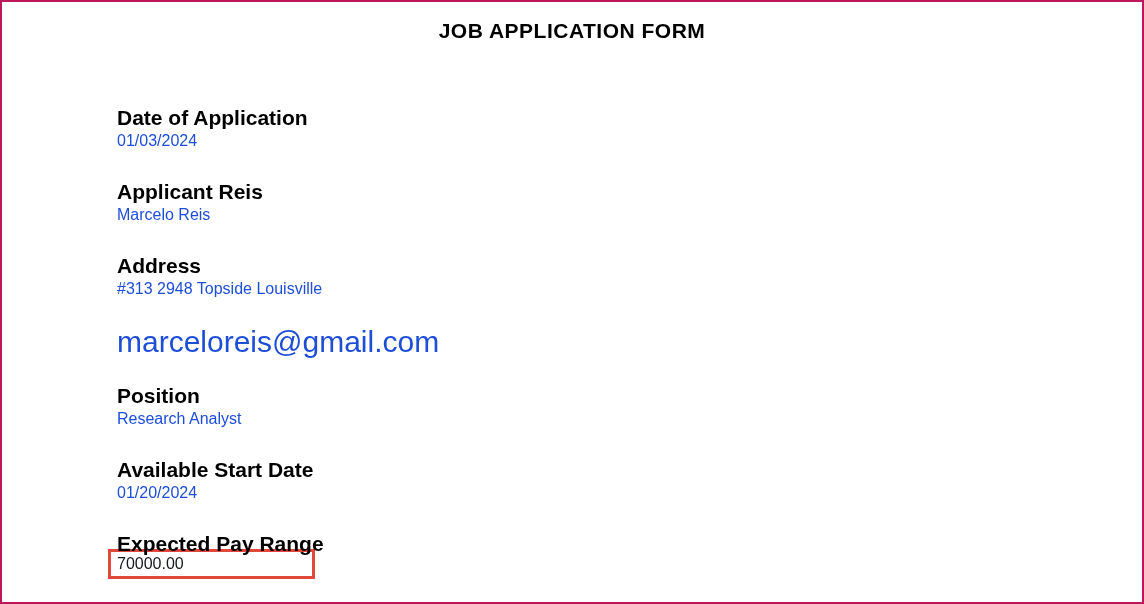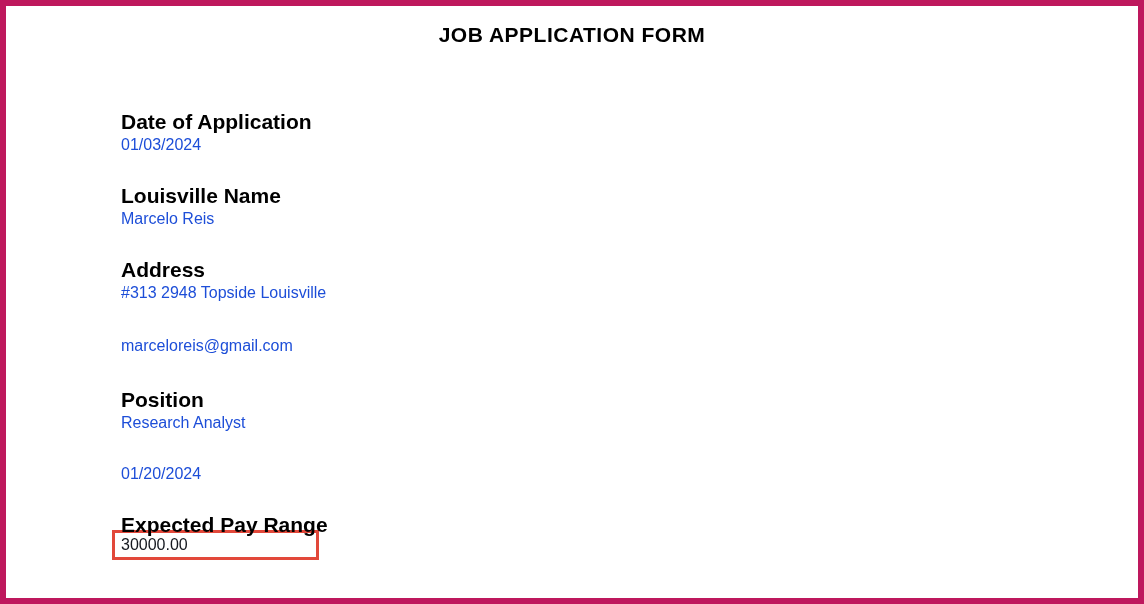--- a/index.html
+++ b/index.html
@@ -6,21 +6,21 @@
   html, body { background: #ffffff; }
   body {
     width: 1144px; height: 604px;
     font-family: "Liberation Sans", "DejaVu Sans", sans-serif;
     color: #000000;
     overflow: hidden;
   }
   .page {
     width: 1144px; height: 604px;
     background: #ffffff;
-    border: 6px solid #be185d;
+    border: 2px solid #be185d;
     overflow: hidden;
     position: relative;
   }
   .page-title {
     margin-top: 17px;
     text-align: center;
     font-size: 21px;
     font-weight: bold;
     letter-spacing: 0.5px;
     color: #000000;
@@ -36,21 +36,21 @@
     font-weight: bold;
     line-height: 23px;
     color: #000000;
   }
   .field-value {
     font-size: 16px;
     line-height: 23px;
     color: #1d4ed8;
   }
   .field-value.email-value {
-    font-size: 16px;
+    font-size: 30px;
     line-height: 28px;
   }
   .field.highlighted { margin-bottom: 4px; }
   .highlight-box {
     display: block;
     width: 207px;
     border: 3px solid #e2483a;
     padding: 1px 0 1px 6px;
     margin-left: -9px;
     margin-top: -6px;
@@ -68,43 +68,44 @@
   <div class="page-title">JOB APPLICATION FORM</div>
 
   <div class="fields">
 
     <div class="field">
       <div class="field-label">Date of Application</div>
       <div class="field-value">01/03/2024</div>
     </div>
 
     <div class="field">
-      <div class="field-label">Louisville Name</div>
+      <div class="field-label">Applicant Reis</div>
       <div class="field-value">Marcelo Reis</div>
     </div>
 
     <div class="field">
       <div class="field-label">Address</div>
       <div class="field-value">#313 2948 Topside Louisville</div>
     </div>
 
     <div class="field">
       <div class="field-value email-value">marceloreis@gmail.com</div>
     </div>
 
     <div class="field">
       <div class="field-label">Position</div>
       <div class="field-value">Research Analyst</div>
     </div>
 
     <div class="field">
+      <div class="field-label">Available Start Date</div>
       <div class="field-value">01/20/2024</div>
     </div>
 
     <div class="field highlighted">
       <div class="field-label">Expected Pay Range</div>
       <div class="highlight-box">
-        <span class="field-value">30000.00</span>
+        <span class="field-value">70000.00</span>
       </div>
     </div>
 
   </div>
 </div>
 
 </body></html>

